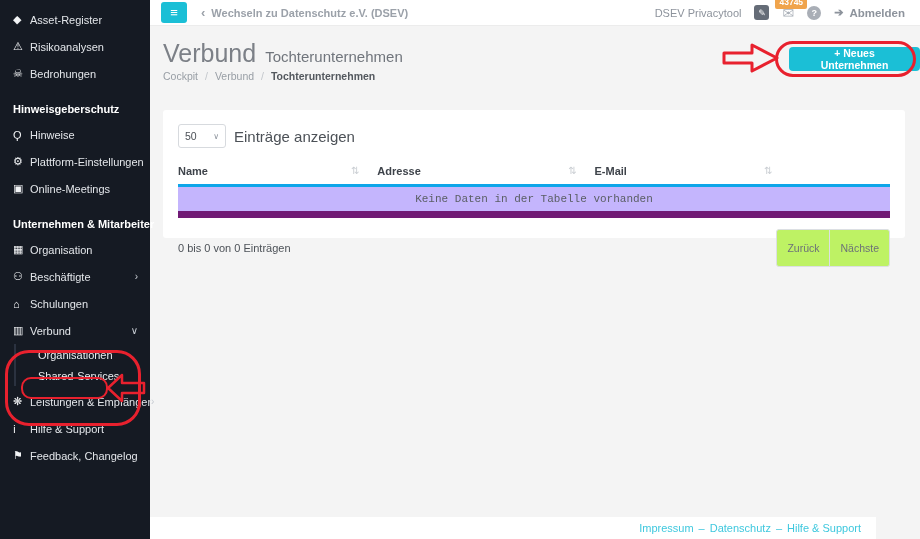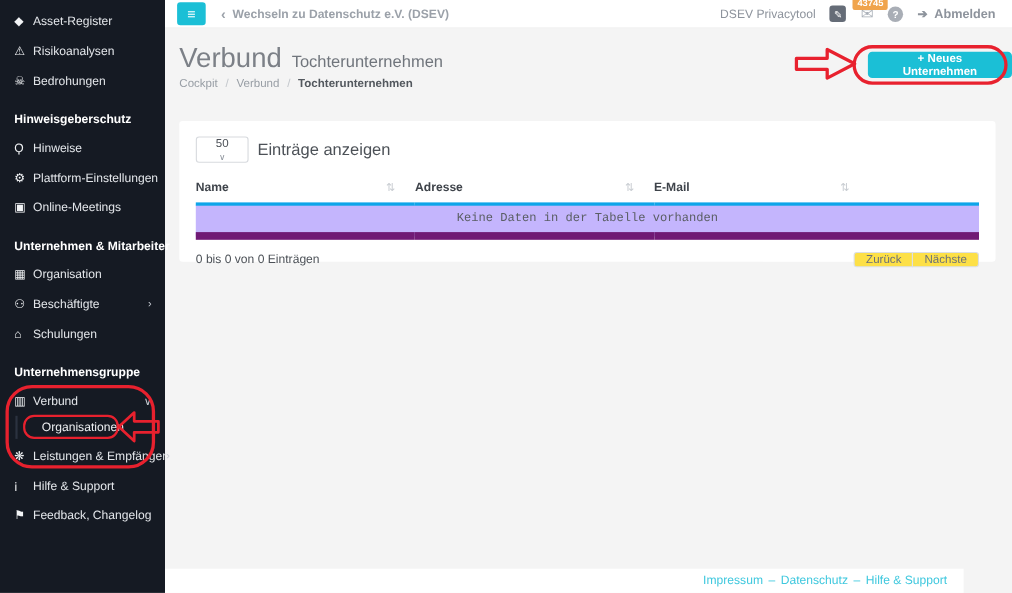--- a/index.html
+++ b/index.html
@@ -49,35 +49,35 @@
   .page-subtitle{font-size:15px;color:#70757c;}
   .breadcrumb{margin-top:2px;font-size:10.5px;color:#989ea5;display:flex;gap:7px;align-items:center;}
   .bc-sep{color:#c3c7cc;}
   .bc-last{font-weight:700;color:#53585e;}
 
   .new-btn{position:absolute;left:789px;top:47px;height:24px;padding:0 13px;background:var(--accent);border:none;border-radius:4px;color:#fff;font-weight:700;font-size:10.5px;font-family:"Liberation Sans",sans-serif;cursor:pointer;z-index:3;}
 
   
   .card{position:absolute;left:163px;top:110px;width:742px;height:128px;background:#fff;border-radius:3px;padding:14px 15px;z-index:2;}
   .card-controls{display:flex;align-items:center;}
-  .length-select{display:inline-flex;align-items:center;justify-content:space-between;width:48px;height:24px;border:1px solid #d7dade;border-radius:3px;padding:0 6px;font-size:10.5px;color:#4c5157;background:#fff;cursor:pointer;flex-direction:column;}
+  .length-select{display:inline-flex;align-items:center;justify-content:space-between;width:48px;height:24px;border:1px solid #d7dade;border-radius:3px;padding:0 6px;font-size:10.5px;color:#4c5157;background:#fff;cursor:pointer;}
   .sel-caret{font-size:8px;color:#8d939c;}
   .length-label{margin-left:8px;font-size:15px;color:#4c5157;}
   .search-wrap{margin-left:auto;display:flex;align-items:center;gap:8px;}
   .search-label{font-size:11px;color:#4c5157;}
   .search-input{width:144px;height:25px;border:1px solid #d7dade;border-radius:3px;font-size:11px;padding:0 6px;outline:none;}
 
   table.grid{width:100%;border-collapse:collapse;table-layout:fixed;margin-top:11px;}
   .grid th{font-size:11px;color:var(--txt-dark);text-align:left;font-weight:700;padding:6px 0 7px 0;border-bottom:3px solid #0ea5e9;position:relative;}
   .grid th .sort{position:absolute;right:18px;top:6px;color:#c9cdd2;font-size:10px;font-weight:400;cursor:pointer;}
   .grid td.empty{background:#c4b5fd;border-bottom:7px solid #701a75;text-align:center;font-size:11px;color:#5a5e64;padding:6px 0;font-family:Liberation Mono, monospace;}
   .card-foot{display:flex;align-items:center;margin-top:11px;gap:40px;}
   .info-text{font-size:11px;color:#4c5157;}
   .pager{margin-left:auto;display:flex;}
-  .pg-btn{border:1px solid #dcdfe3;background:#fde047;color:#6c7178;font-size:10.5px;padding:0 10px;cursor:pointer;font-family:"Liberation Sans",sans-serif;}
+  .pg-btn{border:1px solid #dcdfe3;background:#bef264;color:#6c7178;font-size:10.5px;padding:12px 10px;cursor:pointer;font-family:"Liberation Sans",sans-serif;}
   .pg-prev{border-radius:3px 0 0 3px;}
   .pg-next{border-radius:0 3px 3px 0;margin-left:-1px;}
 
   
   .footerbar{position:absolute;left:150px;bottom:0;width:726px;height:22px;background:#fff;display:flex;align-items:center;justify-content:flex-end;padding-right:15px;gap:5px;z-index:2;}
   .ft-link{color:var(--accent-light);font-size:11px;text-decoration:none;cursor:pointer;}
   .ft-sep{color:var(--accent-light);font-size:11px;}
 
   
   .anno{position:absolute;pointer-events:none;z-index:10;}
@@ -126,30 +126,30 @@
   <div class="sn-item">
     <span class="sn-ic">⚇</span>
     <span class="sn-lb">Beschäftigte</span>
     <span class="sn-chev">›</span>
   </div>
   <div class="sn-item">
     <span class="sn-ic">⌂</span>
     <span class="sn-lb">Schulungen</span>
   </div>
 
-  <div class="sn-section">Unternehmensgruppe</div>
 
   <div>
     <div class="sn-item">
       <span class="sn-ic">▥</span>
       <span class="sn-lb">Verbund</span>
       <span class="sn-chev">∨</span>
     </div>
     <div class="sn-subgroup">
       <div class="sn-subitem">Organisationen</div>
+      <div class="sn-subitem">Shared-Services</div>
     </div>
   </div>
 
   <div class="sn-gap"></div>
 
   <div class="sn-item">
     <span class="sn-ic">❋</span>
     <span class="sn-lb">Leistungen &amp; Empfänger</span>
     <span class="sn-chev">›</span>
   </div>

